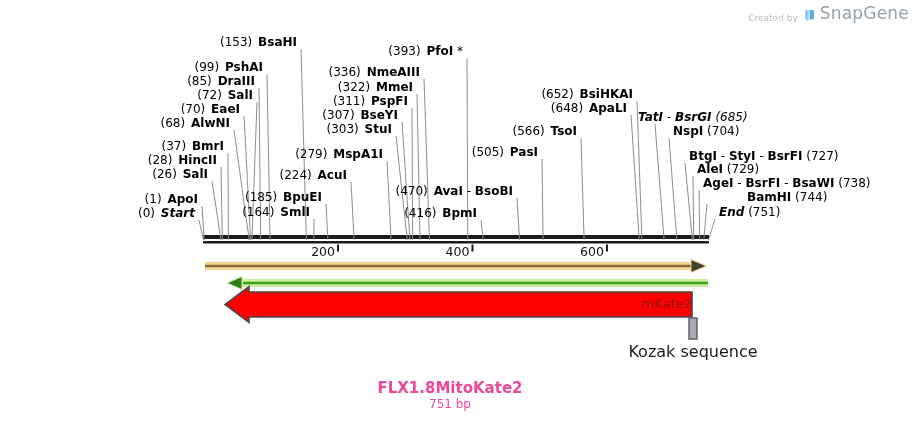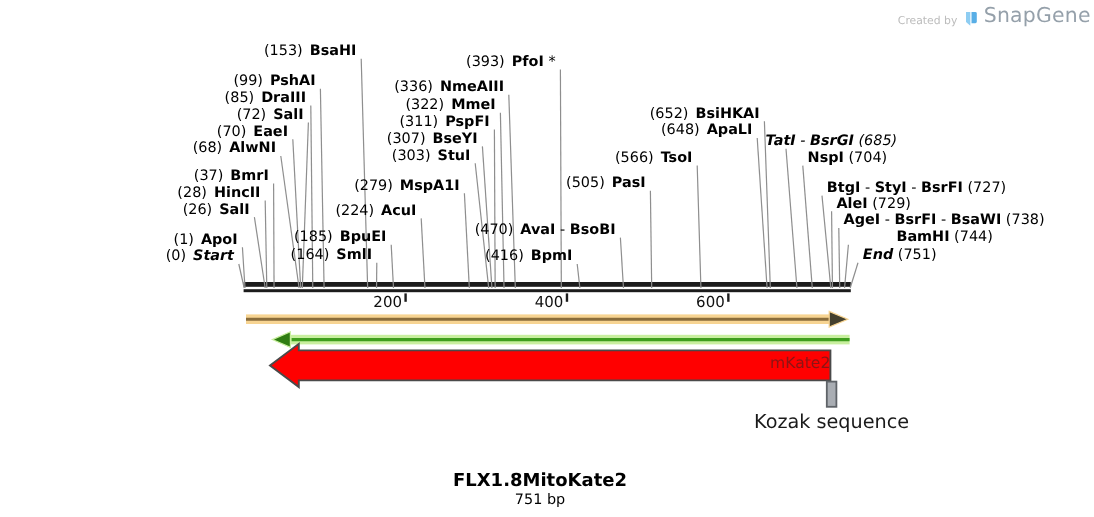--- a/index.html
+++ b/index.html
@@ -14,21 +14,21 @@
   .site-label .b{font-weight:bold;}
   .site-label .i{font-style:italic;}
   .site-label span:first-child:not(.b){padding-right:2px;}
   #header{position:absolute;top:3px;right:3px;display:flex;align-items:flex-end;gap:5px;margin-left:24px;}
   #credit{font-size:9px;color:#bcbcbc;}
   #brand{font-size:17px;color:#95a0aa;font-weight:500;letter-spacing:.2px;}
   #mkate2-label{position:absolute;left:225px;top:297px;width:467px;text-align:right;
     font-size:13px;line-height:14px;}
   #kozak-label{position:absolute;left:623px;top:342px;width:140px;text-align:center;
     font-size:16px;color:#1a1a1a;}
-  #title-block{position:absolute;left:0;top:392px;width:900px;text-align:center;color:#000000;}
+  #title-block{position:absolute;left:0;top:380px;width:900px;text-align:center;color:#ec4899;}
   #map-title{font-size:15px;font-weight:bold;line-height:17px;}
   #map-length{font-size:12px;line-height:15px;}
   svg text{font-family:inherit;}
 </style>
 </head>
 <body>
 
 <div id="stage">
 
   <div id="header">

